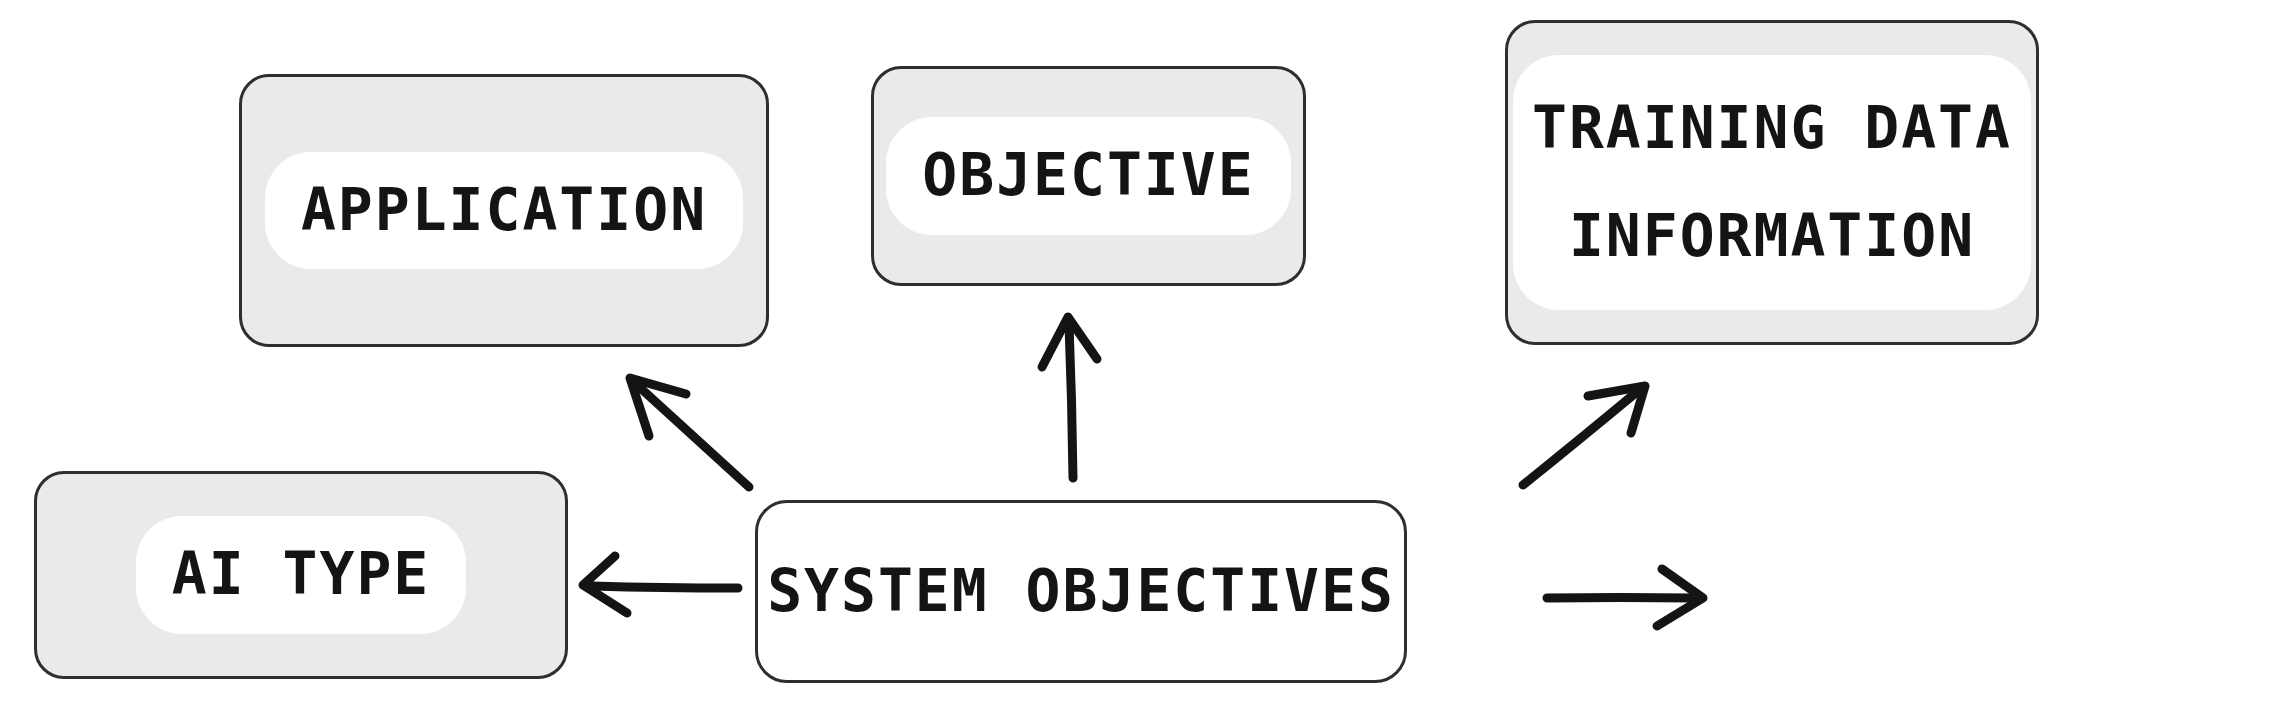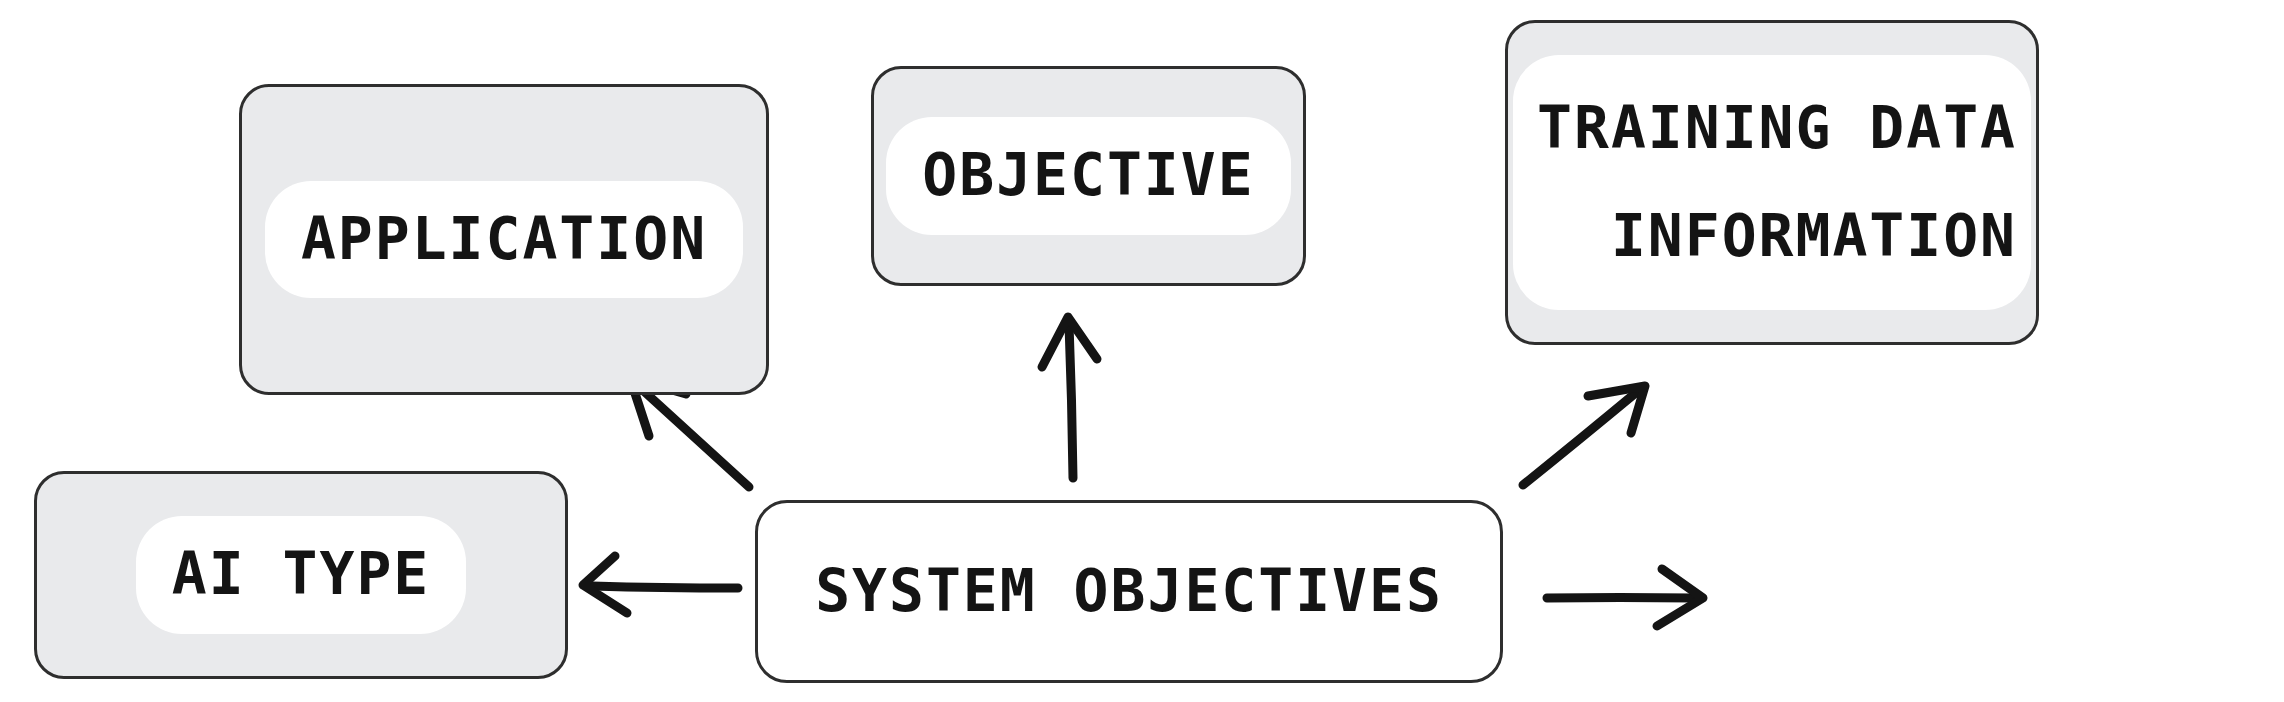--- a/index.html
+++ b/index.html
@@ -41,21 +41,21 @@
   }
   .pill-wide{width:490px;padding:20px 14px;}
   .node.center .pill{background:transparent;padding:0;}
   .label{
     display:block;
     font-size:58px;font-weight:bold;
     letter-spacing:2px;line-height:1.2;
     color:var(--text);
     white-space:nowrap;
   }
-  .pill-wide .label{white-space:normal;line-height:1.85;text-align:right;}
+  .pill-wide .label{white-space:normal;line-height:1.85;}
 </style>
 </head>
 <body>
 
 <div class="canvas">
 
   <svg class="edges" viewBox="0 0 2284 702">
     <g>
       <path d="M749,487 Q693,436 636,384"></path>
       <polyline points="686,394 630,378 649,436"></polyline>
@@ -71,21 +71,21 @@
     <g>
       <path d="M738,588 Q660,588 592,586"></path>
       <polyline points="615,556 583,585 627,613"></polyline>
     </g>
     <g>
       <path d="M1547,598 Q1620,597 1694,598"></path>
       <polyline points="1662,569 1703,598 1657,626"></polyline>
     </g>
   </svg>
 
-  <div class="node" style="left:239px;top:84px;width:530px;height:311px">
+  <div class="node" style="left:239px;top:74px;width:530px;height:273px">
     <span class="pill">
       <span class="label">APPLICATION</span>
     </span>
   </div>
 
   <div class="node" style="left:871px;top:66px;width:435px;height:220px">
     <span class="pill">
       <span class="label">OBJECTIVE</span>
     </span>
   </div>
@@ -96,19 +96,19 @@
     </span>
   </div>
 
   <div class="node" style="left:34px;top:471px;width:534px;height:208px">
     <span class="pill">
       <span class="label">AI TYPE</span>
     </span>
   </div>
 
 
-  <div class="node center" style="left:755px;top:500px;width:748px;height:183px">
+  <div class="node center" style="left:755px;top:500px;width:652px;height:183px">
     <span class="pill">
       <span class="label">SYSTEM OBJECTIVES</span>
     </span>
   </div>
 
 </div>
 
 </body></html>

